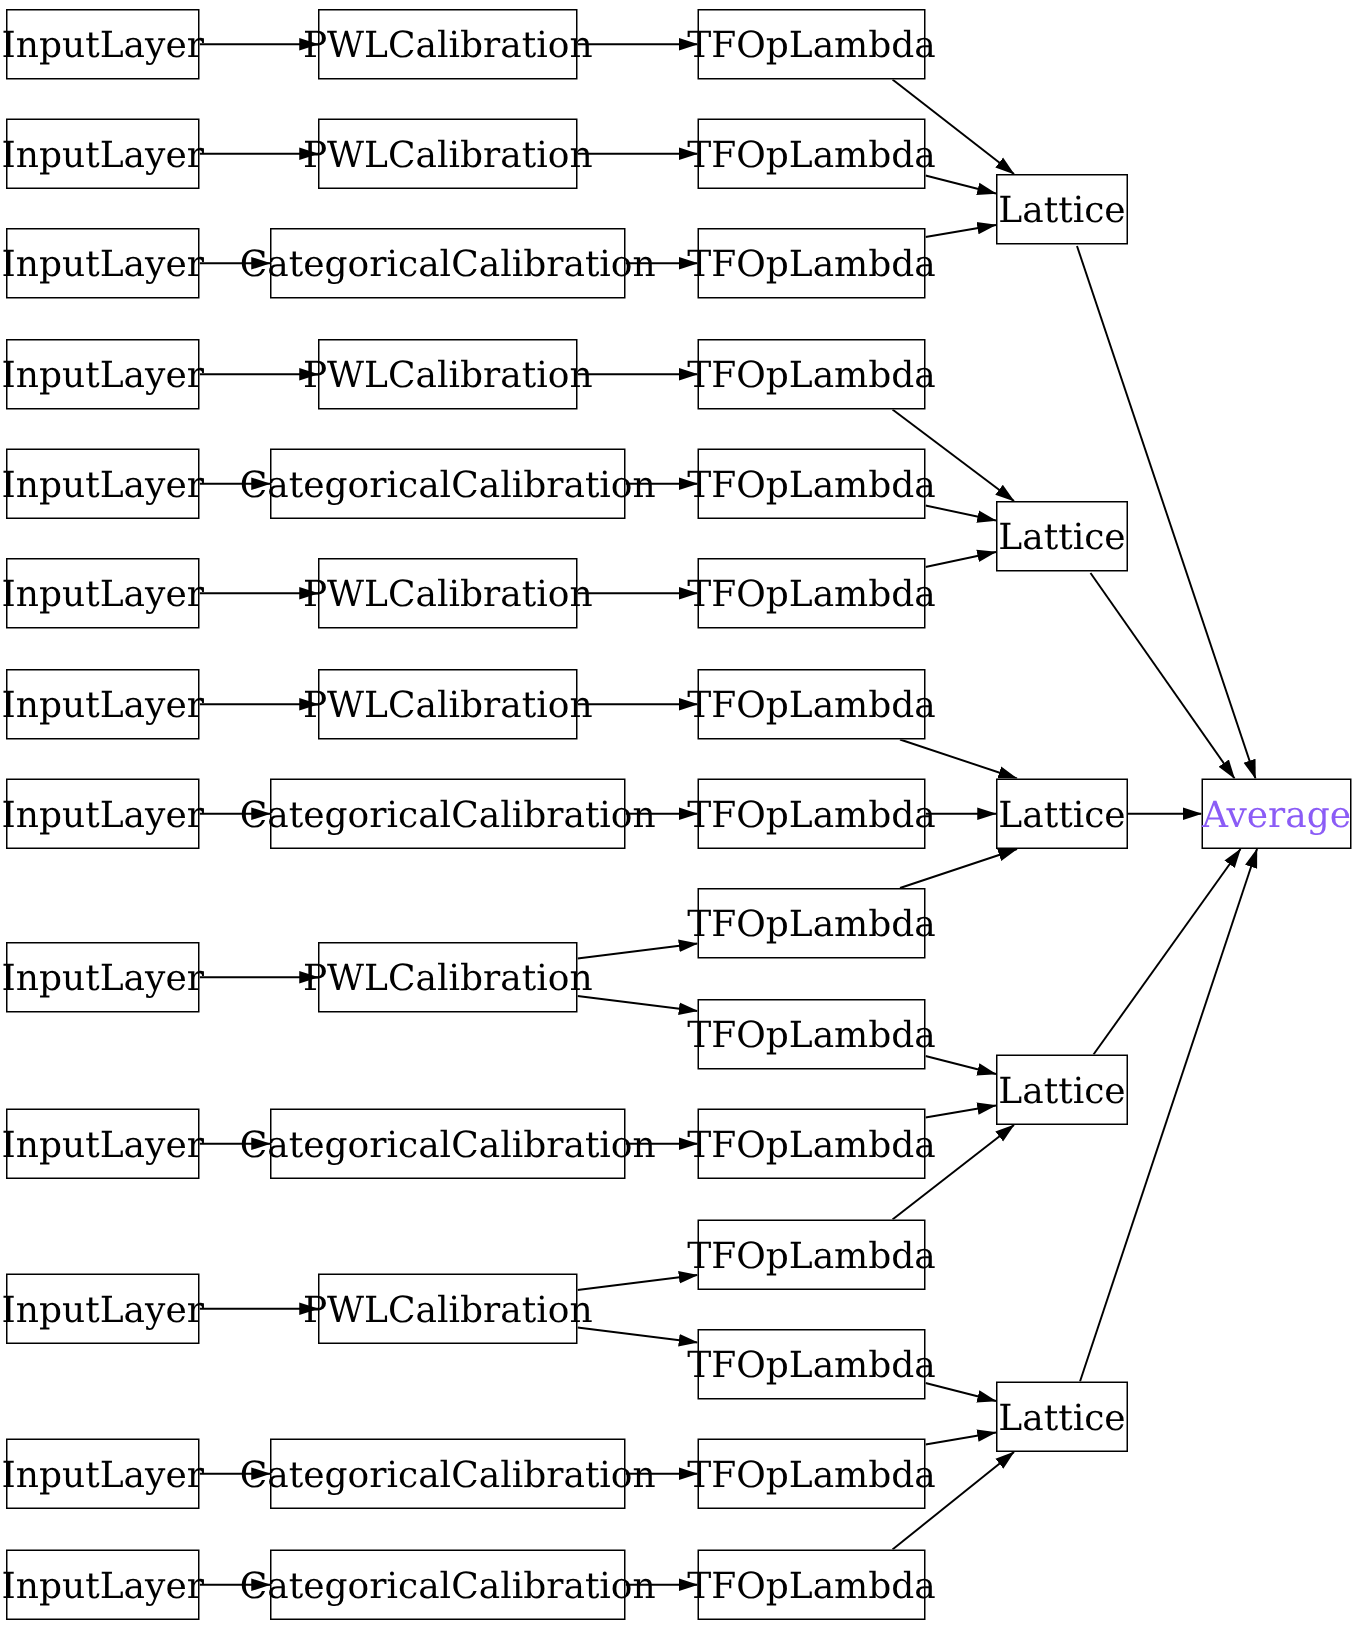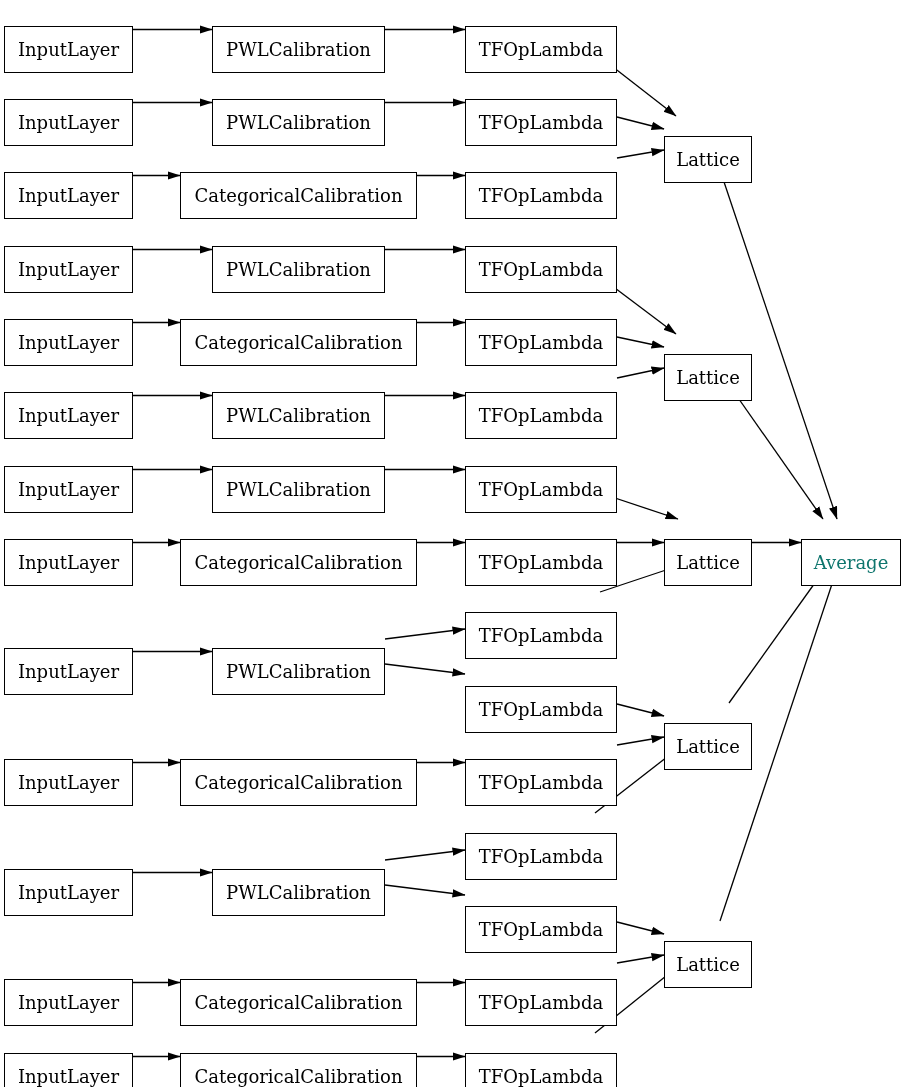--- a/index.html
+++ b/index.html
@@ -24,24 +24,23 @@
   }
   .node {
     position: absolute;
     box-sizing: border-box;
     border: 1.6px solid #000000;
     background: #ffffff;
     color: #000000;
     display: flex;
     align-items: center;
     justify-content: center;
-    font-size: 18px;
+    font-size: 24px;
     line-height: 1;
     white-space: nowrap;
-    margin-top: 20px;
   }
   .edge-layer line {
     stroke: #000000;
     stroke-width: 1.3;
   }
 </style>
 </head>
 <body>
 
 <div class="canvas">
@@ -142,15 +141,15 @@
       <div class="node" style="left: 465px; top: 739px; width: 152px; height: 47px; border-color: rgb(0, 0, 0); background: rgb(255, 255, 255); color: rgb(0, 0, 0);">TFOpLambda</div>
       <div class="node" style="left: 465px; top: 813px; width: 152px; height: 47px; border-color: rgb(0, 0, 0); background: rgb(255, 255, 255); color: rgb(0, 0, 0);">TFOpLambda</div>
       <div class="node" style="left: 465px; top: 886px; width: 152px; height: 47px; border-color: rgb(0, 0, 0); background: rgb(255, 255, 255); color: rgb(0, 0, 0);">TFOpLambda</div>
       <div class="node" style="left: 465px; top: 959px; width: 152px; height: 47px; border-color: rgb(0, 0, 0); background: rgb(255, 255, 255); color: rgb(0, 0, 0);">TFOpLambda</div>
       <div class="node" style="left: 465px; top: 1033px; width: 152px; height: 47px; border-color: rgb(0, 0, 0); background: rgb(255, 255, 255); color: rgb(0, 0, 0);">TFOpLambda</div>
       <div class="node" style="left: 664px; top: 116px; width: 88px; height: 47px; border-color: rgb(0, 0, 0); background: rgb(255, 255, 255); color: rgb(0, 0, 0);">Lattice</div>
       <div class="node" style="left: 664px; top: 334px; width: 88px; height: 47px; border-color: rgb(0, 0, 0); background: rgb(255, 255, 255); color: rgb(0, 0, 0);">Lattice</div>
       <div class="node" style="left: 664px; top: 519px; width: 88px; height: 47px; border-color: rgb(0, 0, 0); background: rgb(255, 255, 255); color: rgb(0, 0, 0);">Lattice</div>
       <div class="node" style="left: 664px; top: 703px; width: 88px; height: 47px; border-color: rgb(0, 0, 0); background: rgb(255, 255, 255); color: rgb(0, 0, 0);">Lattice</div>
       <div class="node" style="left: 664px; top: 921px; width: 88px; height: 47px; border-color: rgb(0, 0, 0); background: rgb(255, 255, 255); color: rgb(0, 0, 0);">Lattice</div>
-      <div class="node" style="left: 801px; top: 519px; width: 100px; height: 47px; border-color: rgb(0, 0, 0); background: rgb(255, 255, 255); color: #0f766e;">Average</div>
+      <div class="node" style="left: 801px; top: 519px; width: 100px; height: 47px; border-color: rgb(0, 0, 0); background: rgb(255, 255, 255); color: #8b5cf6;">Average</div>
     </div>
 </div>
 
 </body></html>

